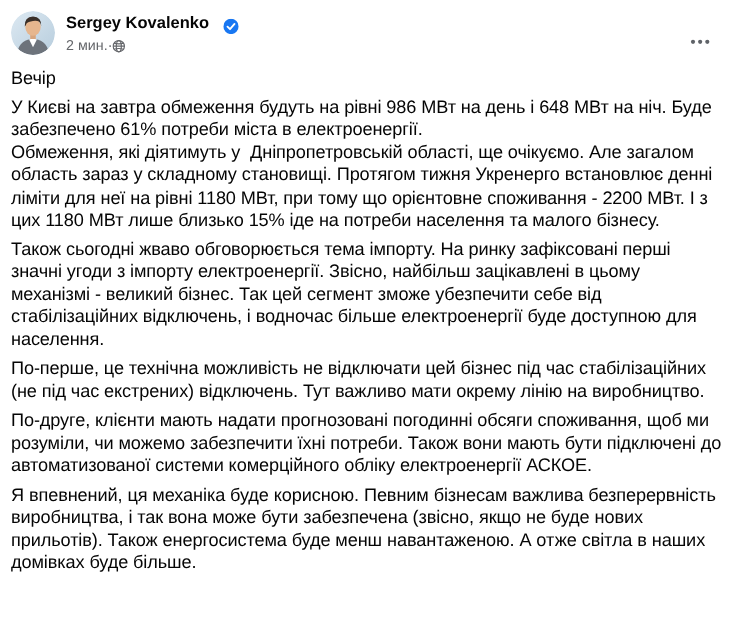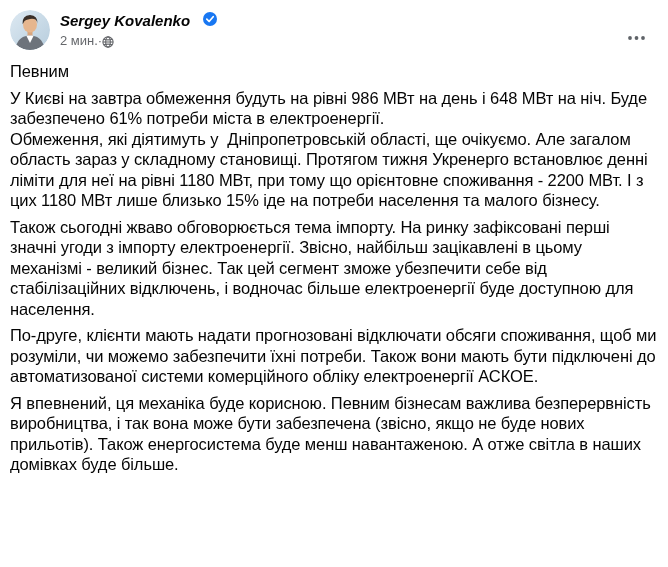--- a/index.html
+++ b/index.html
@@ -17,21 +17,21 @@
   }
   .post-header{
     display:flex;align-items:flex-start;
     padding:10px 10px 0 10px;position:relative;
   }
   .avatar{
     width:40px;height:40px;border-radius:50%;overflow:hidden;
     flex:0 0 40px;cursor:pointer;
   }
   .header-info{margin-left:10px;padding-top:1px;}
-  .name-row{display:flex;align-items:flex-start;gap:13px;font-style:italic;}
+  .name-row{display:flex;align-items:flex-end;gap:13px;}
   .author-name{
     font-size:15px;font-weight:700;color:var(--text);
     cursor:pointer;line-height:20px;
   }
   .verified-badge{display:inline-flex;align-items:center;margin-top:1px;}
   .meta-row{
     display:flex;align-items:center;margin-top:2px;
     font-size:13px;color:var(--meta);line-height:16px;
   }
   .meta-row .timestamp{cursor:pointer;}
@@ -114,21 +114,22 @@
       <svg width="19" height="6" viewBox="0 0 19 6">
         <circle cx="3" cy="3" r="1.9" fill="#5f6368"></circle>
         <circle cx="9.5" cy="3" r="1.9" fill="#5f6368"></circle>
         <circle cx="16" cy="3" r="1.9" fill="#5f6368"></circle>
       </svg>
     </div>
 
   </div>
 
   <div class="post-body" id="post-body">
-      <p class="post-paragraph"><span>Певним</span></p>
+      <p class="post-paragraph"><span>Вечір</span></p>
       <p class="post-paragraph"><span>У Києві на завтра обмеження будуть на рівні 986 МВт на день і 648 МВт на ніч. Буде забезпечено 61% потреби міста в електроенергії.
 Обмеження, які діятимуть у  Дніпропетровській області, ще очікуємо. Але загалом область зараз у складному становищі. Протягом тижня Укренерго встановлює денні ліміти для неї на рівні 1180 МВт, при тому що орієнтовне споживання - 2200 МВт. І з цих 1180 МВт лише близько 15% іде на потреби населення та малого бізнесу.</span></p>
       <p class="post-paragraph"><span>Також сьогодні жваво обговорюється тема імпорту. На ринку зафіксовані перші значні угоди з імпорту електроенергії. Звісно, найбільш зацікавлені в цьому механізмі - великий бізнес. Так цей сегмент зможе убезпечити себе від стабілізаційних відключень, і водночас більше електроенергії буде доступною для населення.</span></p>
-      <p class="post-paragraph"><span>По-друге, клієнти мають надати прогнозовані відключати обсяги споживання, щоб ми розуміли, чи можемо забезпечити їхні потреби. Також вони мають бути підключені до автоматизованої системи комерційного обліку електроенергії АСКОЕ.</span></p>
+      <p class="post-paragraph"><span>По-перше, це технічна можливість не відключати цей бізнес під час стабілізаційних (не під час екстрених) відключень. Тут важливо мати окрему лінію на виробництво.</span></p>
+      <p class="post-paragraph"><span>По-друге, клієнти мають надати прогнозовані погодинні обсяги споживання, щоб ми розуміли, чи можемо забезпечити їхні потреби. Також вони мають бути підключені до автоматизованої системи комерційного обліку електроенергії АСКОЕ.</span></p>
       <p class="post-paragraph"><span>Я впевнений, ця механіка буде корисною. Певним бізнесам важлива безперервність виробництва, і так вона може бути забезпечена (звісно, якщо не буде нових прильотів). Також енергосистема буде менш навантаженою. А отже світла в наших домівках буде більше.</span></p>
     </div>
 
 </div>
 
 </body></html>

